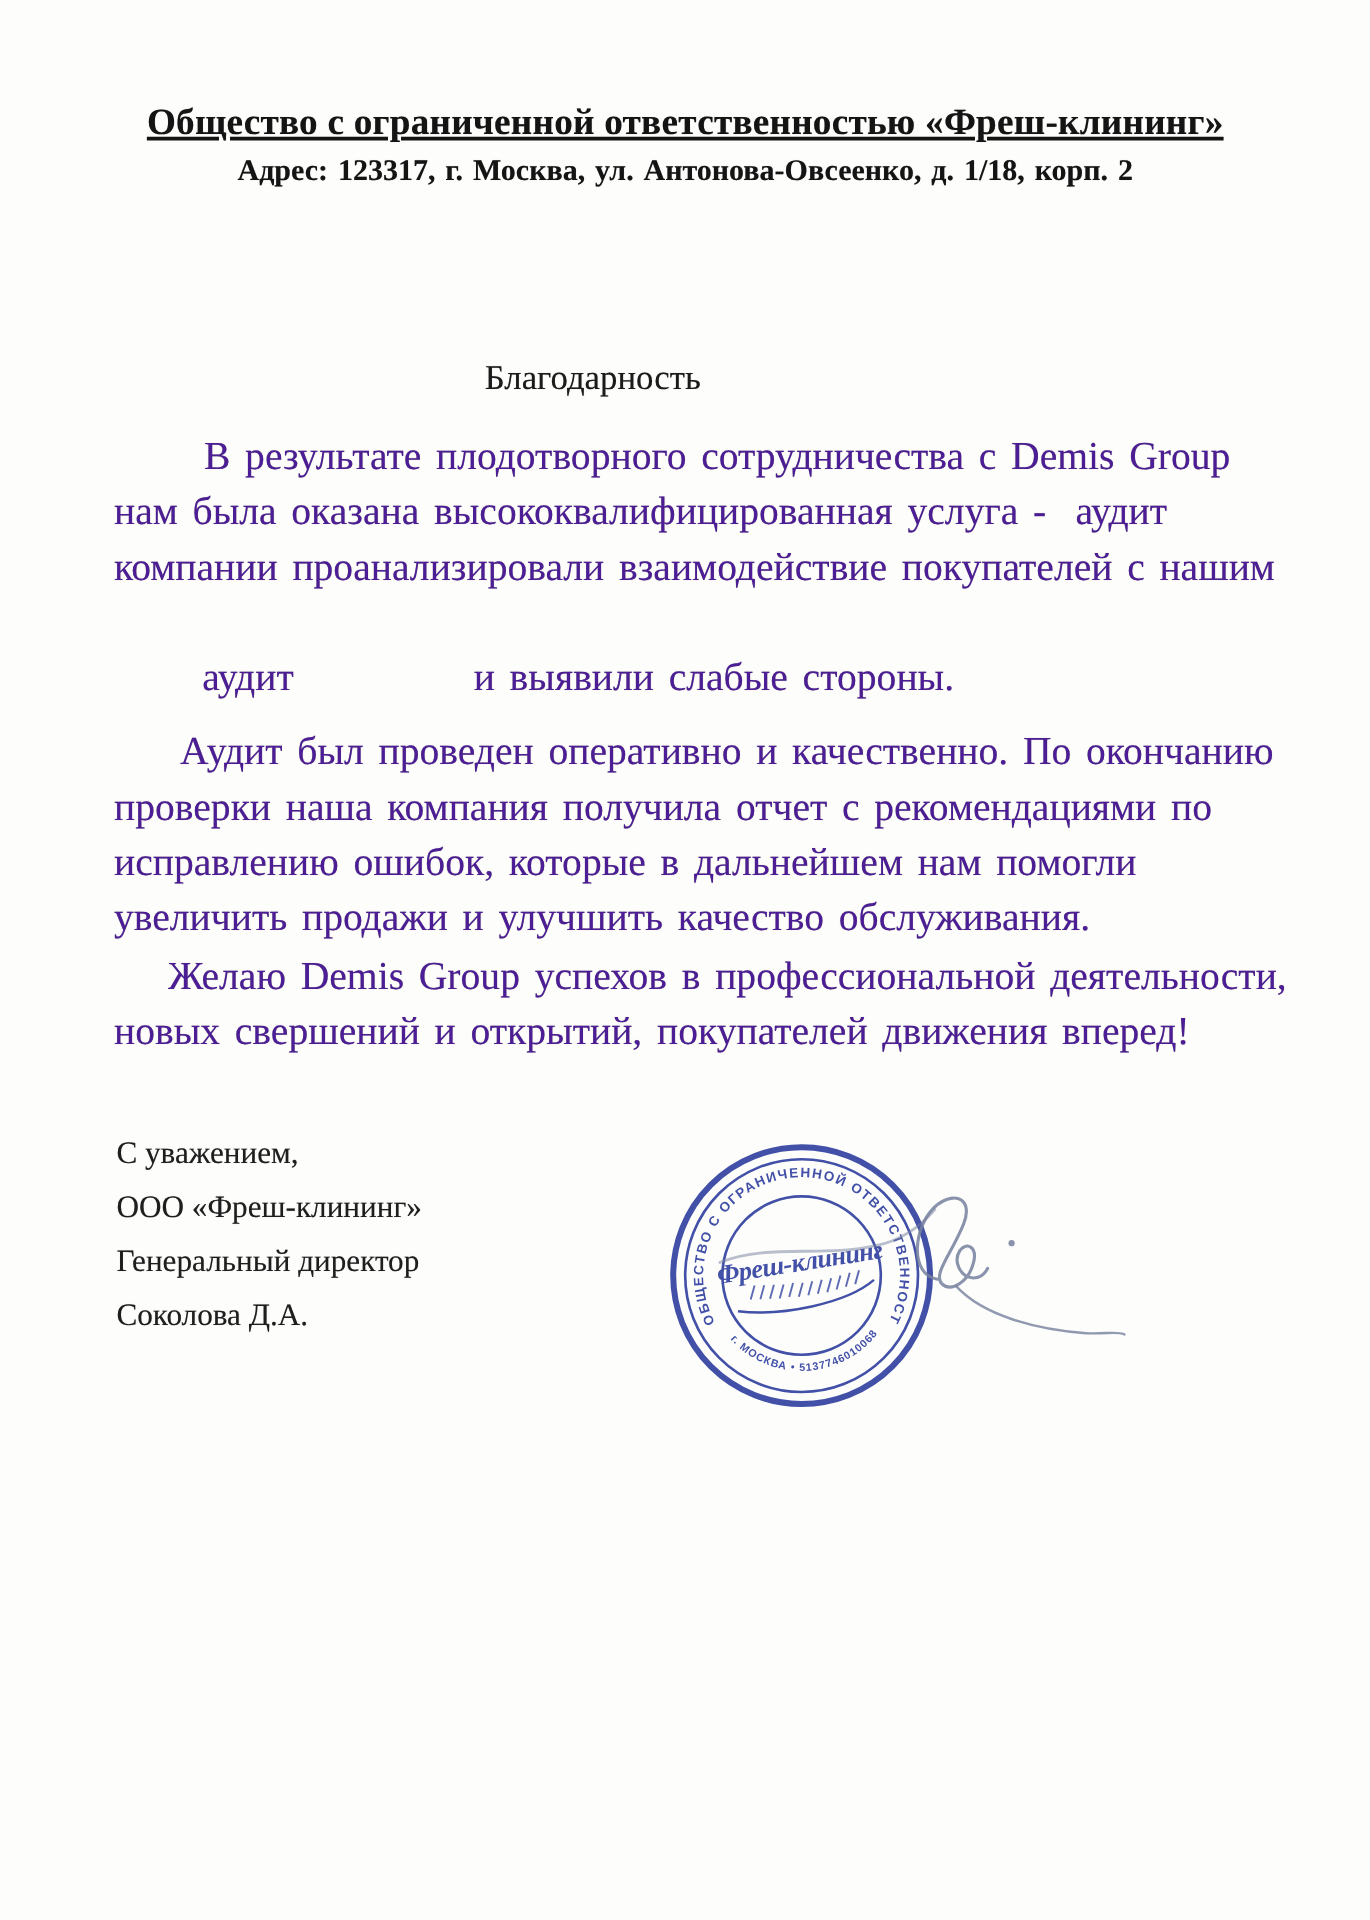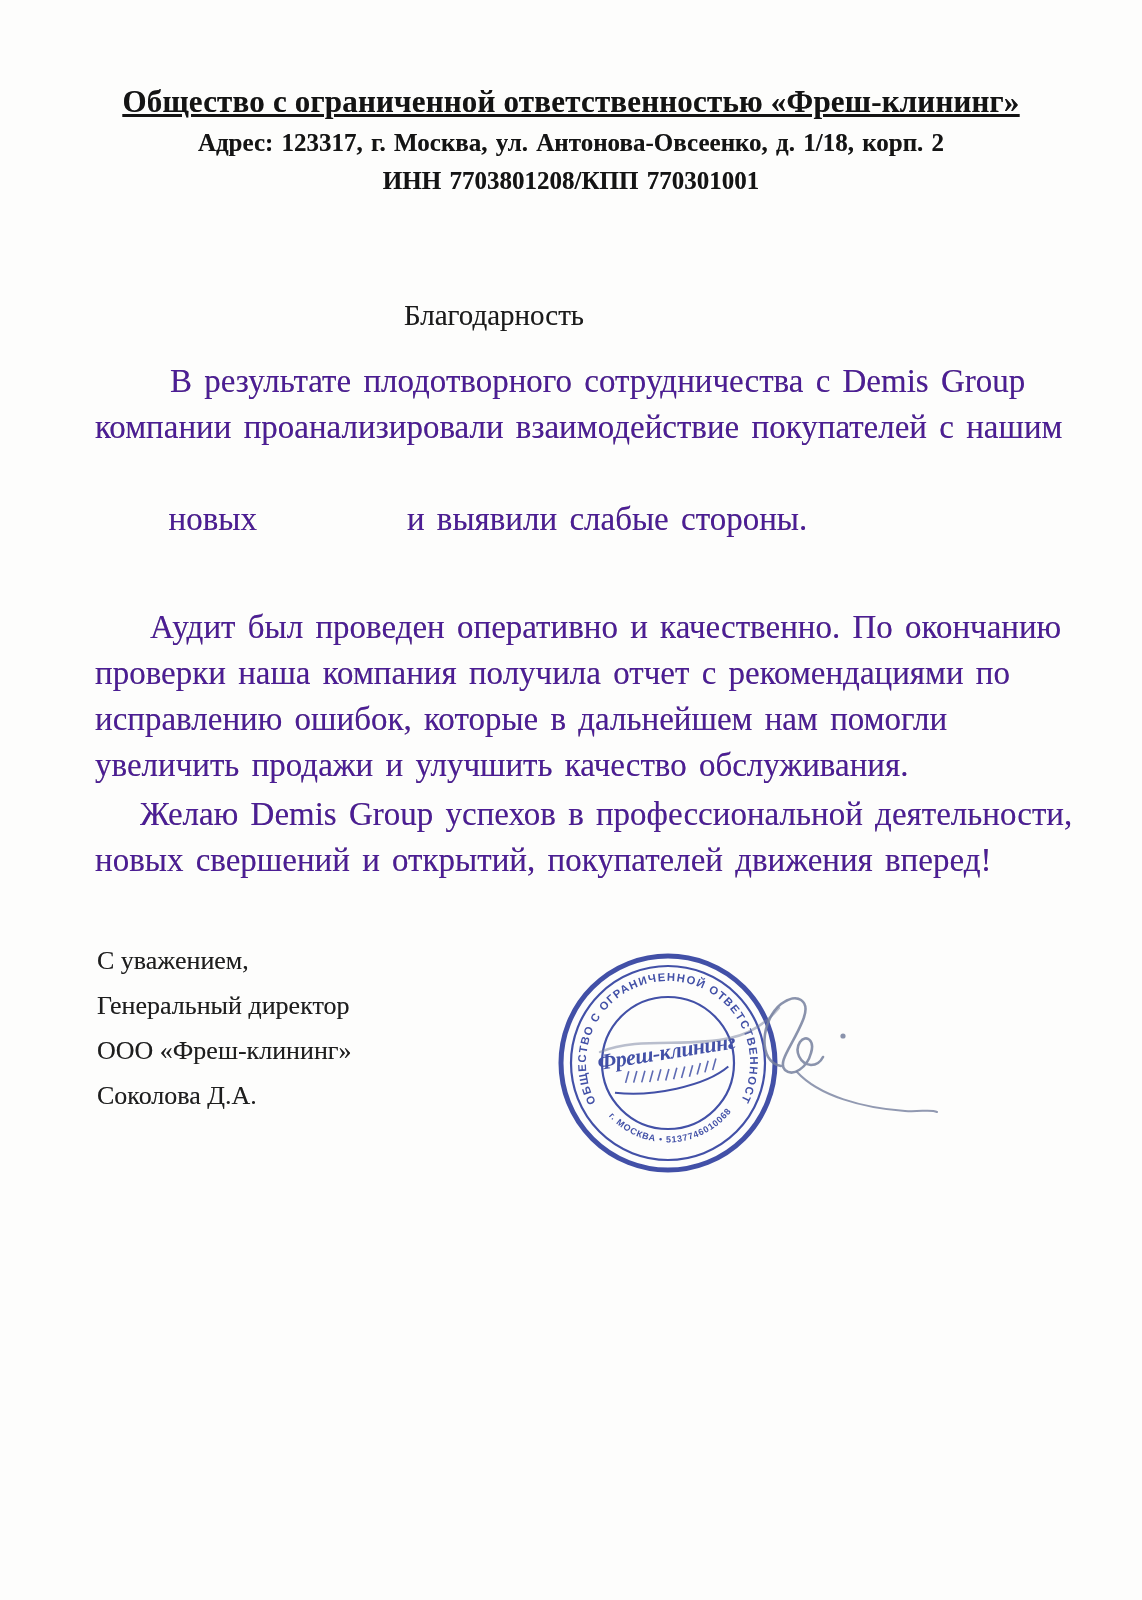--- a/index.html
+++ b/index.html
@@ -66,49 +66,49 @@
   }
 </style>
 </head>
 <body>
 
 <div class="page">
 
   <header class="letterhead txt">
     <div class="h1">Общество с ограниченной ответственностью «Фреш-клининг»</div>
     <div class="h2">Адрес: 123317, г. Москва, ул. Антонова-Овсеенко, д. 1/18, корп. 2</div>
-    <div class="h2">ИНН 7703801208/КПП 770301001</div>
   </header>
 
   <div class="title txt">Благодарность</div>
 
   <div class="para p1 txt">
     <div class="line ind-75">В результате плодотворного сотрудничества с Demis Group</div>
+    <div class="line">нам была оказана высококвалифицированная услуга -  аудит</div>
     <div class="line">компании проанализировали взаимодействие покупателей с нашим</div>
     <div class="line">
-      <span>новых</span><span class="gap"></span><span>и выявили слабые стороны.</span>
+      <span>аудит</span><span class="gap"></span><span>и выявили слабые стороны.</span>
     </div>
   </div>
 
   <div class="para p2 txt">
     <div class="line ind-55">Аудит был проведен оперативно и качественно. По окончанию</div>
     <div class="line">проверки наша компания получила отчет с рекомендациями по</div>
     <div class="line">исправлению ошибок, которые в дальнейшем нам помогли</div>
     <div class="line">увеличить продажи и улучшить качество обслуживания.</div>
   </div>
 
   <div class="para p3 txt">
     <div class="line ind-45">Желаю Demis Group успехов в профессиональной деятельности,</div>
     <div class="line">новых свершений и открытий, покупателей движения вперед!</div>
   </div>
 
   <div class="closing txt">
     <div>С уважением,</div>
+    <div>ООО «Фреш-клининг»</div>
     <div>Генеральный директор</div>
-    <div>ООО «Фреш-клининг»</div>
     <div>Соколова Д.А.</div>
   </div>
 
   <svg class="stamp" viewBox="0 0 234 234">
     <defs>
       <path id="arcTop" d="M 46 158 A 82 82 0 1 1 188 158" fill="none"></path>
       <path id="arcBottom" d="M 55 167 A 80 80 0 0 0 179 167" fill="none"></path>
     </defs>
     <g>
       <circle cx="117" cy="117" r="107" fill="none" stroke-width="5" stroke="#2e3e9e"></circle>

